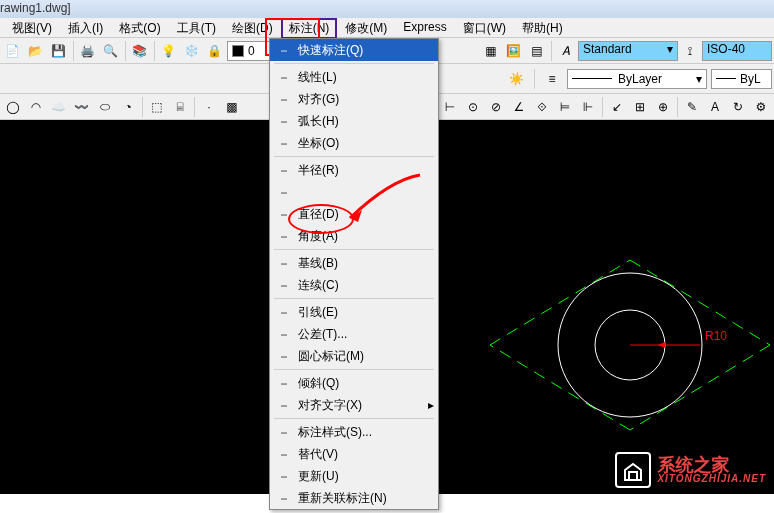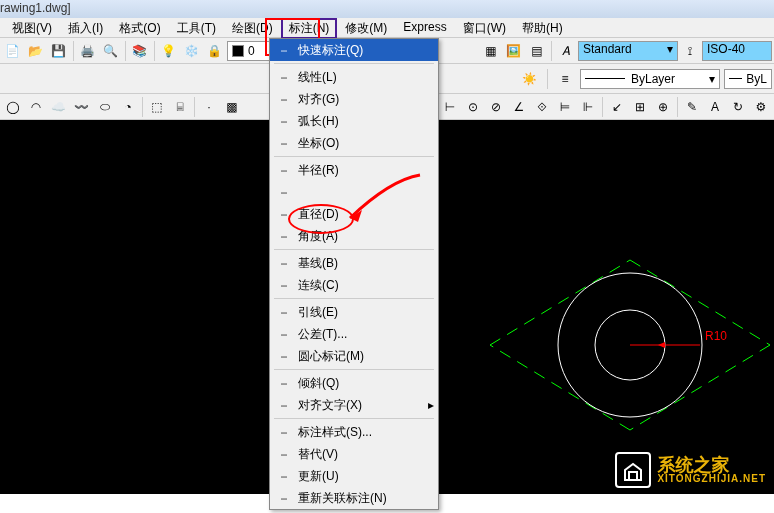--- a/index.html
+++ b/index.html
@@ -16,25 +16,25 @@
 .layer-swatch { width: 12px; height: 12px; background: #000; margin-right: 4px; border:1px solid #888; }
 .canvas-area { background: #000; position: relative; height: 374px; padding-left: 39px; }
 .dropdown-menu { position: absolute; top: 38px; left: 269px; width: 170px; background: #f0f0f0; border: 1px solid #888; box-shadow: 2px 2px 4px rgba(0,0,0,0.3); z-index: 100; }
 .menu-row { display: flex; align-items: center; height: 22px; padding: 0 4px; cursor: pointer; }
 .menu-row.selected { background: #2060c0; color: #fff; }
 .menu-row .mi-icon { width: 20px; height: 16px; display: flex; align-items: center; justify-content: center; flex-shrink: 0; }
 .menu-row .mi-label { flex: 1; padding-left: 4px; }
 .menu-sep { height: 1px; background: #ccc; margin: 2px 4px; }
 .red-oval { position: absolute; top: 204px; left: 288px; width: 66px; height: 30px; border: 2px solid red; border-radius: 50%; z-index: 101; pointer-events: none; }
 .red-arrow { position: absolute; top: 170px; left: 340px; z-index: 101; pointer-events: none; }
-.watermark { position: absolute; bottom: 6px; right: 8px; color: #eab308; font-weight: bold; display: flex; align-items: center; gap: 6px; z-index: 5; }
+.watermark { position: absolute; bottom: 6px; right: 8px; color: #ef4444; font-weight: bold; display: flex; align-items: center; gap: 6px; z-index: 5; }
 .watermark .logo-box { width: 36px; height: 36px; border: 2px solid #fff; border-radius: 4px; display:flex; align-items:center; justify-content:center; }
 .watermark .wm-text { display: flex; flex-direction: column; line-height: 1; }
 .watermark .wm-cn { font-size: 18px; }
-.watermark .wm-en { font-size: 10px; letter-spacing: 1px; }
+.watermark .wm-en { font-size: 10px; letter-spacing: 1px; font-style: italic; }
 .drawing-svg { position: absolute; top: 0; left: 0; }
 .style-combo { border:1px solid #999; background:#7dd3fc; height:20px; width:100px; display:flex; align-items:flex-start; padding:0 4px;gap:24px; }
 .red-box-top { position:absolute; top:18px; left:265px; width:55px; height:38px; border:2px solid red; z-index:51; pointer-events:none; }
 </style>
 </head>
 <body>
 
 <div class="titlebar">
   <span>rawing1.dwg]</span>
 </div>
@@ -91,21 +91,21 @@
 <div class="toolbar2">
   <span style="margin-left:auto"></span>
   <span class="tool-btn">☀️</span>
   <span class="tool-sep"></span>
   <span class="tool-btn">≡</span>
   <div class="dropdown-box" style="width:140px">
     <span style="border-top:1px solid #000; width:40px; margin-right:6px"></span>
     <span>ByLayer</span>
     <span style="margin-left:auto">▾</span>
   </div>
-  <div class="dropdown-box" style="width:48px">
+  <div class="dropdown-box" style="width:61px">
     <span style="border-top:1px solid #000; width:20px; margin-right:4px"></span>
     <span>ByL</span>
   </div>
 </div>
 
 <div class="toolbar">
   <span class="tool-btn">◯</span>
   <span class="tool-btn">◠</span>
   <span class="tool-btn">☁️</span>
   <span class="tool-btn">〰️</span>

